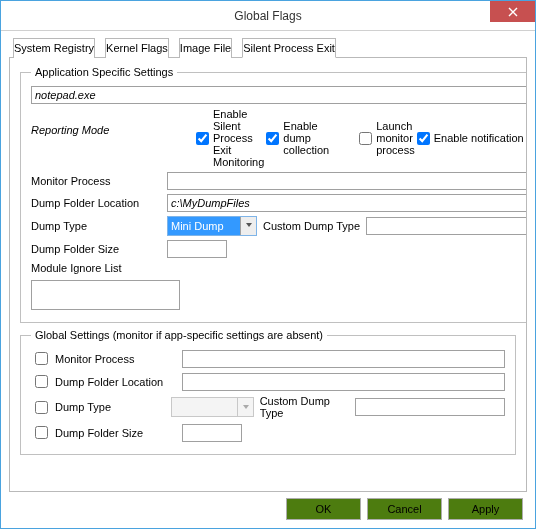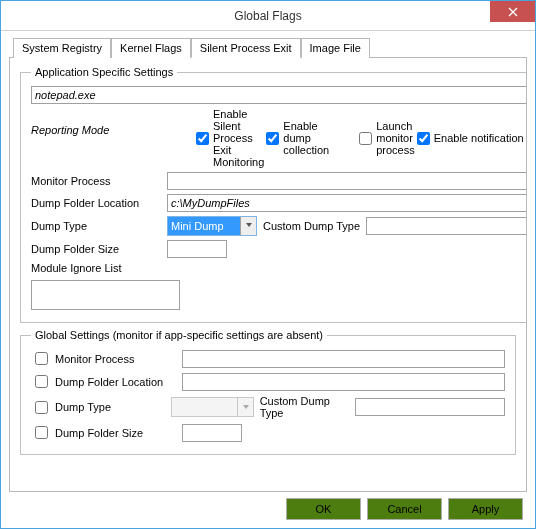--- a/index.html
+++ b/index.html
@@ -3,21 +3,21 @@
 <meta charset="utf-8">
 <style>
 * { box-sizing: border-box; font-family: "Segoe UI", Tahoma, sans-serif; font-size: 11px; }
 body { margin: 0; background: #fff; }
 .window { width: 536px; height: 529px; border: 1px solid #4aa3df; display: flex; flex-direction: column; }
 .titlebar { height: 30px; background: #fff; display: flex; align-items: center; justify-content: center; position: relative; border-bottom: 1px solid #d0d0d0; }
 .titlebar-text { color: #333; font-size: 12px; }
 .close-btn { position: absolute; right: 0; top: 0; width: 45px; height: 21px; background: #c75050; color: #fff; display: flex; align-items: center; justify-content: center; font-size: 11px; cursor: pointer; }
 .client { flex: 1; background: #fff; padding: 6px 8px 8px 8px; display: flex; flex-direction: column; }
 .tabs { display: flex; border-bottom: 1px solid #b9b9b9; padding-left: 4px; }
-.tab { padding: 3px 8px; border: 1px solid #b9b9b9; border-bottom: none; margin-right: 0; background: #fff; position: relative; top: 1px; cursor: pointer; }
+.tab { padding: 3px 0; border: 1px solid #b9b9b9; border-bottom: none; margin-right: 10px; background: #fff; position: relative; top: 1px; cursor: pointer; }
 .tab.active { background: #fff; border-bottom: 1px solid #fff; }
 .tabpanel { border: 1px solid #b9b9b9; border-top: none; flex: 1; padding: 8px 10px; display: flex; flex-direction: column; gap: 6px; overflow: hidden; }
 fieldset { border: 1px solid #c0c0c0; margin: 0; padding: 8px 10px; }
 legend { padding: 0 4px; color: #000; }
 .row { display: flex; align-items: center; margin-bottom: 4px; gap: 6px; }
 .lbl { width: 130px; flex-shrink: 0; }
 input[type=text] { border: 1px solid #a0a0a0; padding: 1px 3px; height: 18px; background: #fff; }
 input[type=text].wide { flex: 1; font-style: italic; }
 .chk-row { display: flex; gap: 30px; align-items: center; }
 .chk { display: flex; align-items: center; gap: 4px; }
@@ -43,22 +43,22 @@
     <div class="close-btn">
       <svg width="10" height="10" viewBox="0 0 10 10">
           <path d="M1 1 L9 9 M9 1 L1 9" stroke="#fff" stroke-width="1.4"></path>
         </svg>
     </div>
   </div>
   <div class="client">
     <div class="tabs">
       <div class="tab">System Registry</div>
       <div class="tab">Kernel Flags</div>
+      <div class="tab">Image File</div>
       <div class="tab active">Silent Process Exit</div>
-      <div class="tab">Image File</div>
     </div>
     <div class="tabpanel">
 
       <fieldset>
         <legend>Application Specific Settings</legend>
 
         <div class="row">
           <input type="text" class="wide" value="notepad.exe" style="">
         </div>
 

